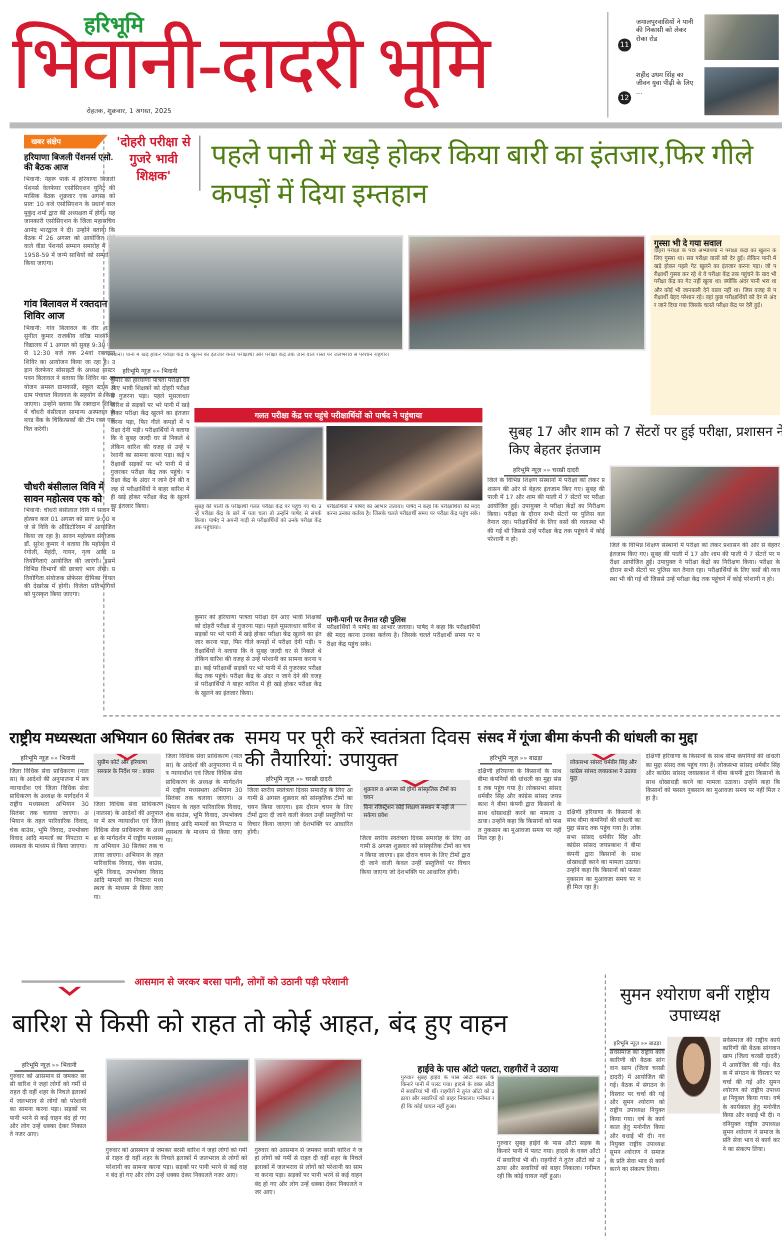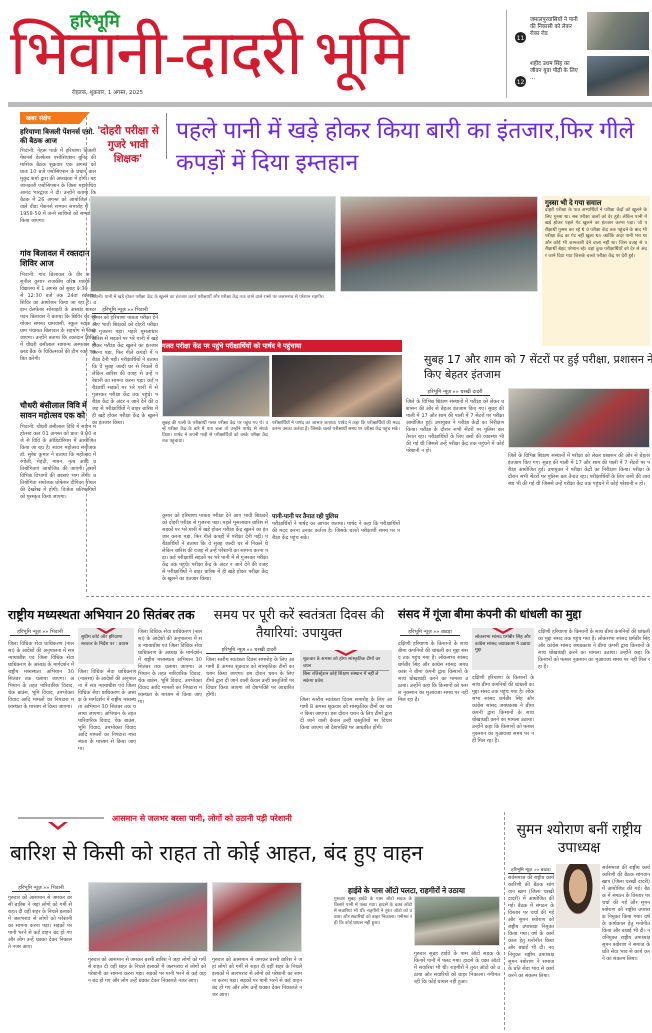--- a/index.html
+++ b/index.html
@@ -48,64 +48,64 @@
     <div class="hl" style="font-size:8px;line-height:10px">गांव बिलावल में रक्तदान शिविर आज</div>
     <div class="txt" style="margin-top:2px;height:124px;overflow:hidden">भिवानी: गांव बिलावल के वीर शहीद सुनील कुमार राजकीय वरिष्ठ माध्यमिक विद्यालय में 1 अगस्त को सुबह 9:30 बजे से 12:30 बजे तक 24वां रक्तदान शिविर का आयोजन किया जा रहा है। उड़ान वेलफेयर सोसाइटी के अध्यक्ष मास्टर पवन बिलावल ने बताया कि शिविर का आयोजन समस्त ग्रामवासी, स्कूल स्टाफ व ग्राम पंचायत बिलावल के सहयोग से किया जाएगा। उन्होंने बताया कि रक्तदान शिविर में चौधरी बंसीलाल सामान्य अस्पताल के ब्लड बैंक के चिकित्सकों की टीम रक्त एकत्रित करेगी।</div>
   </div>
   <div style="margin-top:6px">
     <div class="hl" style="font-size:8px;line-height:10px">चौधरी बंसीलाल विवि में सावन महोत्सव एक को</div>
     <div class="txt" style="margin-top:2px;height:86px;overflow:hidden">भिवानी: चौधरी बंसीलाल विवि में सावन महोत्सव कल 01 अगस्त को प्रातः 9:00 बजे से विवि के ऑडिटोरियम में आयोजित किया जा रहा है। सावन महोत्सव संयोजक डॉ. सुरेश कुमार ने बताया कि महोत्सव में रंगोली, मेहंदी, गायन, नृत्य आदि प्रतियोगिताएं आयोजित की जाएंगी। इसमें विभिन्न विभागों की छात्राएं भाग लेंगी। प्रतियोगिता संयोजक प्रोफेसर दीपिका गोयल की देखरेख में होगी। विजेता प्रतिभागियों को पुरस्कृत किया जाएगा।</div>
   </div>
 </div>
 <div class="abs vline" style="left:86px;top:112px;height:480px"></div>
 
-<div class="abs red" style="left:92px;top:123px;width:72px;font-size:10.5px;line-height:14px;font-weight:bold;text-align:center">'दोहरी परीक्षा से गुजरे भावी शिक्षक'</div>
+<div class="abs red" style="left:92px;top:112px;width:72px;font-size:10.5px;line-height:14px;font-weight:bold;text-align:center">'दोहरी परीक्षा से गुजरे भावी शिक्षक'</div>
 <div class="abs" style="left:166px;top:113px;height:46px;border-left:1px solid #888"></div>
-<div class="abs hl" style="left:176px;top:114px;width:470px;font-family:Liberation Sans, sans-serif;font-weight:normal;font-size:23px;line-height:32px;color:#6d28d9">पहले पानी में खड़े होकर किया बारी का इंतजार,फिर गीले कपड़ों में दिया इम्तहान</div>
+<div class="abs hl" style="left:176px;top:114px;width:470px;font-family:Liberation Serif, serif;font-weight:normal;font-size:23px;line-height:32px;color:#4d7c0f">पहले पानी में खड़े होकर किया बारी का इंतजार,फिर गीले कपड़ों में दिया इम्तहान</div>
 
 <div class="abs photo photo3" style="left:90px;top:196px;width:246px;height:96px;background:linear-gradient(180deg,#c9ccc9,#8d969b 45%,#5a6268 75%,#878c83)"></div>
 <div class="abs photo" style="left:340px;top:196px;width:198px;height:96px;background:linear-gradient(170deg,#b8bfb0,#8a2a2e 40%,#5d6a6e 60%,#9aa09a)"></div>
 <div class="abs tiny" style="left:90px;top:294px;width:448px;white-space:nowrap;overflow:hidden;font-size:4.5px">भिवानी। पानी में खड़े होकर परीक्षा केंद्र के खुलने का इंतजार करते परीक्षार्थी और परीक्षा केंद्र तक जाने वाले रास्ते पर जलभराव से परेशान राहगीर।</div>
 
 <div class="abs" style="left:542px;top:196px;width:108px;height:150px;background:#fdf3d8;padding:2px 3px">
   <div class="hl" style="font-size:7px">गुस्सा भी दे गया सवाल</div>
   <div class="txt" style="font-size:4.6px;line-height:6.5px;height:136px;overflow:hidden">दोहरी परीक्षा के पात्र अभ्यर्थियों ने परीक्षा केंद्रों को खुलने के लिए गुस्सा था। सब परीक्षा वालों को देर हुई। लेकिन पानी में खड़े होकर पहले गेट खुलने का इंतजार करना पड़ा। जो परीक्षार्थी गुस्सा कर रहे थे वे परीक्षा केंद्र तक पहुंचने के बाद भी परीक्षा केंद्र का गेट नहीं खुला था। क्योंकि अंदर पानी भरा था और कोई भी जानकारी देने वाला नहीं था। जिस वजह से परीक्षार्थी बेहद परेशान रहे। वहां कुछ परीक्षार्थियों को देर से अंदर जाने दिया गया जिसके चलते परीक्षा केंद्र पर देरी हुई।</div>
 </div>
 
 <div class="abs byline" style="left:92px;top:306px;width:66px">हरिभूमि न्यूज़ »» भिवानी</div>
 <div class="abs txt" style="left:92px;top:314px;width:66px;height:270px;overflow:hidden">कुमार को हरियाणा पात्रता परीक्षा देने आए भावी शिक्षकों को दोहरी परीक्षा से गुजरना पड़ा। पहले मूसलाधार बारिश से सड़कों पर भरे पानी में खड़े होकर परीक्षा केंद्र खुलने का इंतजार करना पड़ा, फिर गीले कपड़ों में परीक्षा देनी पड़ी। परीक्षार्थियों ने बताया कि वे सुबह जल्दी घर से निकले थे लेकिन बारिश की वजह से उन्हें परेशानी का सामना करना पड़ा। कई परीक्षार्थी सड़कों पर भरे पानी में से गुजरकर परीक्षा केंद्र तक पहुंचे। परीक्षा केंद्र के अंदर न जाने देने की वजह से परीक्षार्थियों ने बाहर बारिश में ही खड़े होकर परीक्षा केंद्र के खुलने का इंतजार किया।</div>
 
-<div class="abs" style="left:162px;top:340px;width:240px;height:12px;background:#d41a2e;color:#fff;font-size:6.5px;line-height:12px;font-weight:bold">गलत परीक्षा केंद्र पर पहुंचे परीक्षार्थियों को पार्षद ने पहुंचाया</div>
+<div class="abs" style="left:162px;top:340px;width:240px;height:12px;background:#d41a2e;color:#fff;font-size:6.5px;line-height:12px;text-align:center;font-weight:bold">गलत परीक्षा केंद्र पर पहुंचे परीक्षार्थियों को पार्षद ने पहुंचाया</div>
 <div class="abs photo" style="left:162px;top:355px;width:108px;height:62px;background:linear-gradient(150deg,#a9b2b8,#6c7278 50%,#b8a890)"></div>
 <div class="abs photo2" style="left:272px;top:355px;width:130px;height:62px;background:linear-gradient(150deg,#2e2f33,#5a4b44 45%,#c8a88e 70%,#2f2e30)"></div>
 <div class="abs txt" style="left:162px;top:420px;width:106px;height:88px;overflow:hidden;font-size:4.5px;line-height:6px">सुबह की पाली के परीक्षार्थी गलत परीक्षा केंद्र पर पहुंच गए थे। उन्हें परीक्षा केंद्र के बारे में पता चला तो उन्होंने पार्षद से संपर्क किया। पार्षद ने अपनी गाड़ी से परीक्षार्थियों को उनके परीक्षा केंद्र तक पहुंचाया।</div>
 <div class="abs txt" style="left:272px;top:420px;width:128px;height:88px;overflow:hidden;font-size:4.5px;line-height:6px">परीक्षार्थियों ने पार्षद का आभार जताया। पार्षद ने कहा कि परीक्षार्थियों की मदद करना उनका कर्तव्य है। जिसके चलते परीक्षार्थी समय पर परीक्षा केंद्र पहुंच सके।</div>
 <div class="abs txt" style="left:162px;top:512px;width:106px;height:78px;overflow:hidden">कुमार को हरियाणा पात्रता परीक्षा देने आए भावी शिक्षकों को दोहरी परीक्षा से गुजरना पड़ा। पहले मूसलाधार बारिश से सड़कों पर भरे पानी में खड़े होकर परीक्षा केंद्र खुलने का इंतजार करना पड़ा, फिर गीले कपड़ों में परीक्षा देनी पड़ी। परीक्षार्थियों ने बताया कि वे सुबह जल्दी घर से निकले थे लेकिन बारिश की वजह से उन्हें परेशानी का सामना करना पड़ा। कई परीक्षार्थी सड़कों पर भरे पानी में से गुजरकर परीक्षा केंद्र तक पहुंचे। परीक्षा केंद्र के अंदर न जाने देने की वजह से परीक्षार्थियों ने बाहर बारिश में ही खड़े होकर परीक्षा केंद्र के खुलने का इंतजार किया।</div>
 <div class="abs hl" style="left:272px;top:512px;width:128px;font-size:6px">पानी-पानी पर तैनात रही पुलिस</div>
 <div class="abs txt" style="left:272px;top:520px;width:128px;height:70px;overflow:hidden">परीक्षार्थियों ने पार्षद का आभार जताया। पार्षद ने कहा कि परीक्षार्थियों की मदद करना उनका कर्तव्य है। जिसके चलते परीक्षार्थी समय पर परीक्षा केंद्र पहुंच सके।</div>
 
 <div class="abs hl" style="left:424px;top:352px;width:244px;font-family:'DejaVu Sans',sans-serif;font-weight:normal;font-size:11px;line-height:15px;color:#111">सुबह 17 और शाम को 7 सेंटरों पर हुई परीक्षा, प्रशासन ने किए बेहतर इंतजाम</div>
 <div class="abs byline" style="left:420px;top:388px;width:70px">हरिभूमि न्यूज़ »» चरखी दादरी</div>
 <div class="abs photo" style="left:508px;top:388px;width:142px;height:60px;background:linear-gradient(140deg,#c9c4b8,#6b6f6a 40%,#a63a3e 60%,#3e4c59)"></div>
 <div class="abs txt" style="left:406px;top:398px;width:98px;height:190px;overflow:hidden">जिले के विभिन्न शिक्षण संस्थानों में परीक्षा को लेकर प्रशासन की ओर से बेहतर इंतजाम किए गए। सुबह की पाली में 17 और शाम की पाली में 7 सेंटरों पर परीक्षा आयोजित हुई। उपायुक्त ने परीक्षा केंद्रों का निरीक्षण किया। परीक्षा के दौरान सभी सेंटरों पर पुलिस बल तैनात रहा। परीक्षार्थियों के लिए बसों की व्यवस्था भी की गई थी जिससे उन्हें परीक्षा केंद्र तक पहुंचने में कोई परेशानी न हो।</div>
 <div class="abs txt" style="left:508px;top:452px;width:142px;height:136px;overflow:hidden">जिले के विभिन्न शिक्षण संस्थानों में परीक्षा को लेकर प्रशासन की ओर से बेहतर इंतजाम किए गए। सुबह की पाली में 17 और शाम की पाली में 7 सेंटरों पर परीक्षा आयोजित हुई। उपायुक्त ने परीक्षा केंद्रों का निरीक्षण किया। परीक्षा के दौरान सभी सेंटरों पर पुलिस बल तैनात रहा। परीक्षार्थियों के लिए बसों की व्यवस्था भी की गई थी जिससे उन्हें परीक्षा केंद्र तक पहुंचने में कोई परेशानी न हो।</div>
 
 <div class="abs" style="left:86px;top:596px;width:564px;border-top:1px dashed #888"></div>
 
-<div class="abs hl" style="left:8px;top:606px;width:200px;font-size:12.5px;white-space:nowrap">राष्ट्रीय मध्यस्थता अभियान 20 सितंबर तक</div>
+<div class="abs hl" style="left:8px;top:606px;width:200px;font-size:12.5px;white-space:nowrap">राष्ट्रीय मध्यस्थता अभियान 60 सितंबर तक</div>
 <div class="abs byline" style="left:10px;top:628px;width:60px">हरिभूमि न्यूज़ »» भिवानी</div>
 <div class="abs txt" style="left:8px;top:640px;width:66px;height:170px;overflow:hidden">जिला विधिक सेवा प्राधिकरण (नालसा) के आदेशों की अनुपालना में सत्र न्यायाधीश एवं जिला विधिक सेवा प्राधिकरण के अध्यक्ष के मार्गदर्शन में राष्ट्रीय मध्यस्थता अभियान 30 सितंबर तक चलाया जाएगा। अभियान के तहत पारिवारिक विवाद, चेक बाउंस, भूमि विवाद, उपभोक्ता विवाद आदि मामलों का निपटारा मध्यस्थता के माध्यम से किया जाएगा।</div>
 <div class="abs" style="left:78px;top:628px;width:56px;height:36px;background:#e8e8e8;padding:6px 3px 2px">
   <div class="abs" style="left:18px;top:0;width:20px;height:6px;background:#d41a2e;clip-path:polygon(0 0,50% 100%,100% 0,80% 0,50% 60%,20% 0)"></div>
   <div style="font-size:4.6px;line-height:6.5px;color:#222">सुप्रीम कोर्ट और हरियाणा सरकार के निर्देश पर : प्रयास</div>
 </div>
 <div class="abs txt" style="left:78px;top:668px;width:58px;height:142px;overflow:hidden">जिला विधिक सेवा प्राधिकरण (नालसा) के आदेशों की अनुपालना में सत्र न्यायाधीश एवं जिला विधिक सेवा प्राधिकरण के अध्यक्ष के मार्गदर्शन में राष्ट्रीय मध्यस्थता अभियान 30 सितंबर तक चलाया जाएगा। अभियान के तहत पारिवारिक विवाद, चेक बाउंस, भूमि विवाद, उपभोक्ता विवाद आदि मामलों का निपटारा मध्यस्थता के माध्यम से किया जाएगा।</div>
 <div class="abs txt" style="left:138px;top:628px;width:64px;height:182px;overflow:hidden">जिला विधिक सेवा प्राधिकरण (नालसा) के आदेशों की अनुपालना में सत्र न्यायाधीश एवं जिला विधिक सेवा प्राधिकरण के अध्यक्ष के मार्गदर्शन में राष्ट्रीय मध्यस्थता अभियान 30 सितंबर तक चलाया जाएगा। अभियान के तहत पारिवारिक विवाद, चेक बाउंस, भूमि विवाद, उपभोक्ता विवाद आदि मामलों का निपटारा मध्यस्थता के माध्यम से किया जाएगा।</div>
 
-<div class="abs hl" style="left:204px;top:606px;width:190px;font-family:'DejaVu Sans',sans-serif;font-weight:normal;font-size:13px;line-height:18px;text-align:center">समय पर पूरी करें स्वतंत्रता दिवस की तैयारियां: उपायुक्त</div>
+<div class="abs hl" style="left:204px;top:606px;width:190px;font-family:'DejaVu Sans',sans-serif;font-weight:normal;font-size:16px;line-height:18px;text-align:left">समय पर पूरी करें स्वतंत्रता दिवस की तैयारियां: उपायुक्त</div>
 <div class="abs byline" style="left:206px;top:646px;width:86px">हरिभूमि न्यूज़ »» चरखी दादरी</div>
 <div class="abs txt" style="left:206px;top:656px;width:88px;height:154px;overflow:hidden">जिला स्तरीय स्वतंत्रता दिवस समारोह के लिए आगामी 8 अगस्त शुक्रवार को सांस्कृतिक टीमों का चयन किया जाएगा। इस दौरान चयन के लिए टीमों द्वारा दी जाने वाली केवल उन्हीं प्रस्तुतियों पर विचार किया जाएगा जो देशभक्ति पर आधारित होंगी।</div>
 <div class="abs" style="left:300px;top:650px;width:92px;height:42px;background:#e8e8e8;padding:6px 3px">
   <div class="abs" style="left:34px;top:0;width:24px;height:6px;background:#d41a2e;clip-path:polygon(0 0,50% 100%,100% 0,80% 0,50% 60%,20% 0)"></div>
   <div style="font-size:4.6px;line-height:6.5px;color:#222;border-bottom:1px solid #999;padding-bottom:1px">शुक्रवार 8 अगस्त को होगा सांस्कृतिक टीमों का चयन</div>
   <div style="font-size:4.6px;line-height:6.5px;color:#222">बिना रजिस्ट्रेशन कोई शिक्षण संस्थान में नहीं ले सकेगा प्रवेश</div>
 </div>
 <div class="abs txt" style="left:300px;top:696px;width:92px;height:114px;overflow:hidden">जिला स्तरीय स्वतंत्रता दिवस समारोह के लिए आगामी 8 अगस्त शुक्रवार को सांस्कृतिक टीमों का चयन किया जाएगा। इस दौरान चयन के लिए टीमों द्वारा दी जाने वाली केवल उन्हीं प्रस्तुतियों पर विचार किया जाएगा जो देशभक्ति पर आधारित होंगी।</div>
 
 <div class="abs hl" style="left:398px;top:606px;width:252px;font-size:11.5px;white-space:nowrap">संसद में गूंजा बीमा कंपनी की धांधली का मुद्दा</div>
@@ -113,21 +113,21 @@
 <div class="abs txt" style="left:398px;top:640px;width:70px;height:170px;overflow:hidden">दक्षिणी हरियाणा के किसानों के साथ बीमा कंपनियों की धांधली का मुद्दा संसद तक पहुंच गया है। लोकसभा सांसद धर्मबीर सिंह और कांग्रेस सांसद जयप्रकाश ने बीमा कंपनी द्वारा किसानों के साथ धोखाधड़ी करने का मामला उठाया। उन्होंने कहा कि किसानों को फसल नुकसान का मुआवजा समय पर नहीं मिल रहा है।</div>
 <div class="abs" style="left:472px;top:628px;width:62px;height:42px;background:#e8e8e8;padding:6px 3px">
   <div class="abs" style="left:20px;top:0;width:22px;height:6px;background:#d41a2e;clip-path:polygon(0 0,50% 100%,100% 0,80% 0,50% 60%,20% 0)"></div>
   <div style="font-size:4.6px;line-height:6.5px;color:#222">लोकसभा सांसद धर्मबीर सिंह और कांग्रेस सांसद जयप्रकाश ने उठाया मुद्दा</div>
 </div>
 <div class="abs txt" style="left:472px;top:674px;width:62px;height:136px;overflow:hidden">दक्षिणी हरियाणा के किसानों के साथ बीमा कंपनियों की धांधली का मुद्दा संसद तक पहुंच गया है। लोकसभा सांसद धर्मबीर सिंह और कांग्रेस सांसद जयप्रकाश ने बीमा कंपनी द्वारा किसानों के साथ धोखाधड़ी करने का मामला उठाया। उन्होंने कहा कि किसानों को फसल नुकसान का मुआवजा समय पर नहीं मिल रहा है।</div>
 <div class="abs txt" style="left:538px;top:628px;width:112px;height:182px;overflow:hidden">दक्षिणी हरियाणा के किसानों के साथ बीमा कंपनियों की धांधली का मुद्दा संसद तक पहुंच गया है। लोकसभा सांसद धर्मबीर सिंह और कांग्रेस सांसद जयप्रकाश ने बीमा कंपनी द्वारा किसानों के साथ धोखाधड़ी करने का मामला उठाया। उन्होंने कहा कि किसानों को फसल नुकसान का मुआवजा समय पर नहीं मिल रहा है।</div>
 
 <div class="abs" style="left:18px;top:817px;width:86px;border-top:2px solid #aaa"></div>
 <div class="abs" style="left:48px;top:822px;width:20px;height:8px;background:#d41a2e;clip-path:polygon(0 0,50% 100%,100% 0,80% 0,50% 60%,20% 0)"></div>
-<div class="abs red" style="left:112px;top:812px;font-size:8px;font-weight:bold;white-space:nowrap">आसमान से जलभर बरसा पानी, लोगों को उठानी पड़ी परेशानी</div>
+<div class="abs red" style="left:112px;top:812px;font-size:8px;font-weight:bold;white-space:nowrap">आसमान से जरकर बरसा पानी, लोगों को उठानी पड़ी परेशानी</div>
 <div class="abs hl" style="left:10px;top:840px;width:490px;font-family:'DejaVu Sans',sans-serif;font-weight:normal;font-size:21px;line-height:26px;white-space:nowrap;color:#111">बारिश से किसी को राहत तो कोई आहत, बंद हुए वाहन</div>
 <div class="abs byline" style="left:12px;top:884px;width:58px">हरिभूमि न्यूज़ »» भिवानी</div>
 <div class="abs txt" style="left:8px;top:894px;width:64px;height:136px;overflow:hidden">गुरुवार को आसमान से जमकर बरसी बारिश ने जहां लोगों को गर्मी से राहत दी वहीं शहर के निचले इलाकों में जलभराव से लोगों को परेशानी का सामना करना पड़ा। सड़कों पर पानी भरने से कई वाहन बंद हो गए और लोग उन्हें धक्का देकर निकालते नजर आए।</div>
 <div class="abs photo" style="left:88px;top:882px;width:120px;height:70px;background:linear-gradient(160deg,#c8ccd0,#7c8388 40%,#b15a66 60%,#8d9088)"></div>
 <div class="abs photo" style="left:212px;top:882px;width:90px;height:70px;background:linear-gradient(150deg,#d4d6d8,#a23a40 35%,#7f8a86 60%,#b3b6b0)"></div>
 <div class="abs txt" style="left:88px;top:956px;width:118px;height:74px;overflow:hidden">गुरुवार को आसमान से जमकर बरसी बारिश ने जहां लोगों को गर्मी से राहत दी वहीं शहर के निचले इलाकों में जलभराव से लोगों को परेशानी का सामना करना पड़ा। सड़कों पर पानी भरने से कई वाहन बंद हो गए और लोग उन्हें धक्का देकर निकालते नजर आए।</div>
 <div class="abs txt" style="left:212px;top:956px;width:90px;height:74px;overflow:hidden">गुरुवार को आसमान से जमकर बरसी बारिश ने जहां लोगों को गर्मी से राहत दी वहीं शहर के निचले इलाकों में जलभराव से लोगों को परेशानी का सामना करना पड़ा। सड़कों पर पानी भरने से कई वाहन बंद हो गए और लोग उन्हें धक्का देकर निकालते नजर आए।</div>
 
 <div class="abs hl" style="left:348px;top:885px;width:170px;font-size:7.5px;white-space:nowrap">हाईवे के पास ऑटो पलटा, राहगीरों ने उठाया</div>
 <div class="abs txt" style="left:334px;top:896px;width:78px;height:134px;overflow:hidden;font-size:4.5px;line-height:6px">गुरुवार सुबह हाईवे के पास ऑटो सड़क के किनारे पानी में पलट गया। हादसे के वक्त ऑटो में सवारियां भी थीं। राहगीरों ने तुरंत ऑटो को उठाया और सवारियों को बाहर निकाला। गनीमत रही कि कोई घायल नहीं हुआ।</div>

